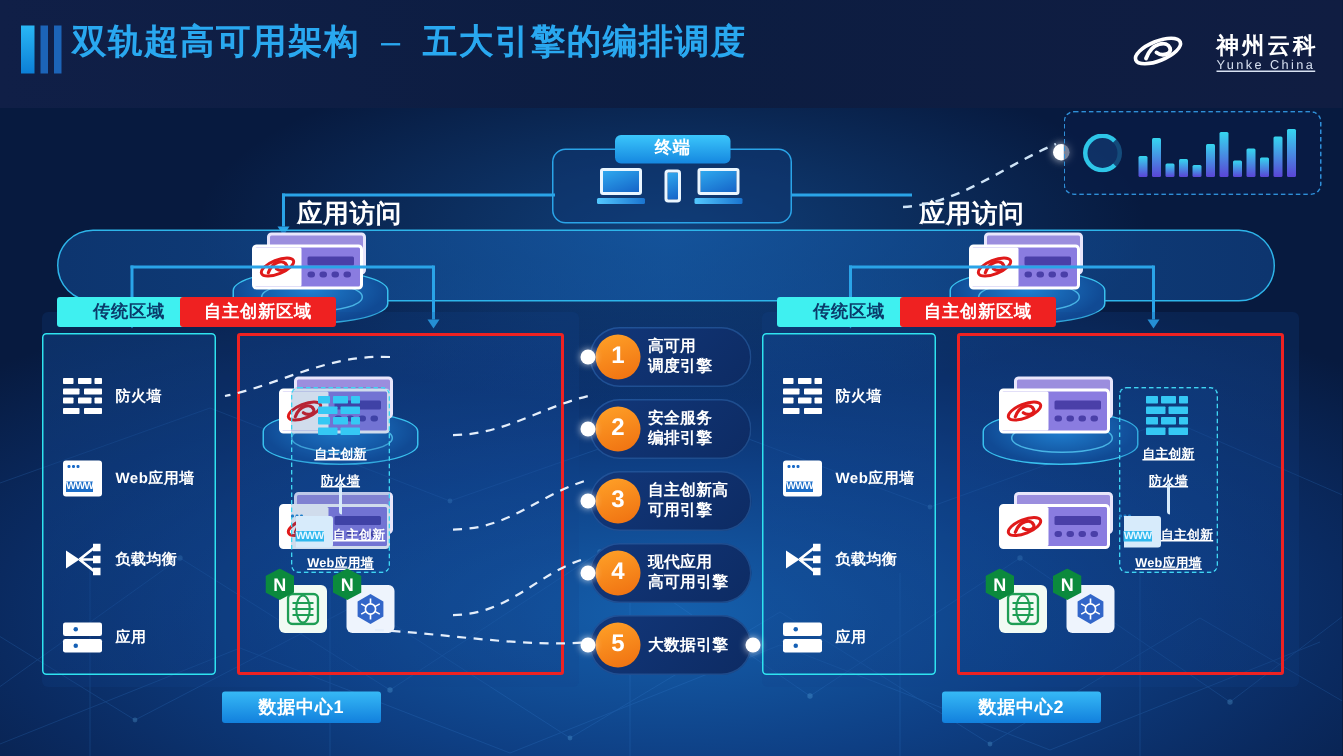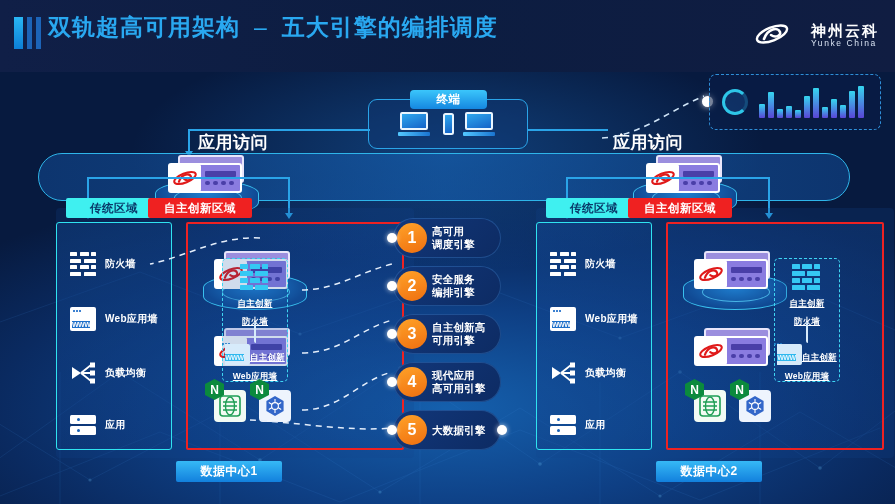--- a/index.html
+++ b/index.html
@@ -26,21 +26,21 @@
     font-size: 23px; font-weight: bold; color: #29a8f0; letter-spacing: 1px; white-space: nowrap;
   }
   .hdr-title .dash { color: #29a8f0; padding: 0 14px; font-weight: normal; }
   .hdr-sub {
     position: absolute; left: 48px; top: 41px;
     font-size: 22px; font-weight: bold; color: #ffffff; letter-spacing: 1px; white-space: nowrap;
   }
   .logo { position: absolute; right: 16px; top: 20px; display: flex; align-items: flex-end; gap: 22px; }
   .logo-txt { display: flex; flex-direction: column; line-height: 1.05; }
   .logo-cn { font-size: 15px; font-weight: bold; color: #fff; letter-spacing: 2px; }
-  .logo-en { font-size: 8.5px; color: #d8e2f2; letter-spacing: 1.6px; }
+  .logo-en { font-size: 8.5px; color: #d8e2f2; letter-spacing: 1.6px; text-decoration: underline; }
 
   
   .canvas {
     position: absolute; left: 0; top: 72px; width: 895px; height: 432px;
     background:
       radial-gradient(ellipse 70% 55% at 50% 78%, #1560ad 0%, #0e3f84 42%, #0a2a60 72%, #071a3f 100%),
       #071a3f;
     overflow: hidden;
   }
   .mesh { position: absolute; inset: 0; opacity: .45; }
@@ -104,21 +104,21 @@
     position: absolute; left: 38px; top: 153px; width: 812px; height: 48px;
     border: 1.5px solid #2eb5ea; border-radius: 24px;
     background: linear-gradient(90deg, rgba(18,75,150,.55), rgba(22,95,175,.62), rgba(18,75,150,.55));
   }
   .sched-title {
     position: absolute; left: 365px; top: 170px;
     font-size: 13px; font-weight: bold; color: #ffffff; letter-spacing: 1px;
   }
 
   
-  .dc { position: absolute; top: 208px; width: 358px; height: 250px; margin-left: 28px; }
+  .dc { position: absolute; top: 208px; width: 358px; height: 250px; }
   .dc.left { left: 28px; }
   .dc.right { left: 508px; }
   .dc-bg { position: absolute; inset: 0; background: rgba(18,70,140,.22); border-radius: 4px; }
   .dc-label {
     position: absolute; top: 253px; width: 106px; height: 21px;
     background: linear-gradient(180deg,#36b9f6,#1280dd);
     color: #fff; font-size: 12px; font-weight: bold; text-align: center; line-height: 21px;
     letter-spacing: .5px; border-radius: 2px;
   }
   .dc.left .dc-label { left: 120px; }

